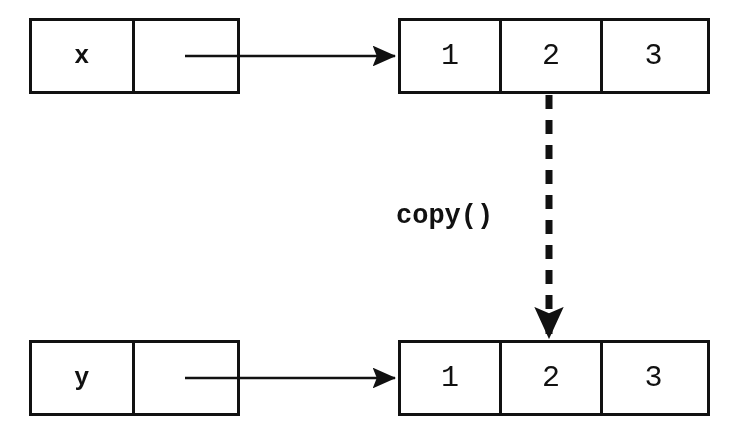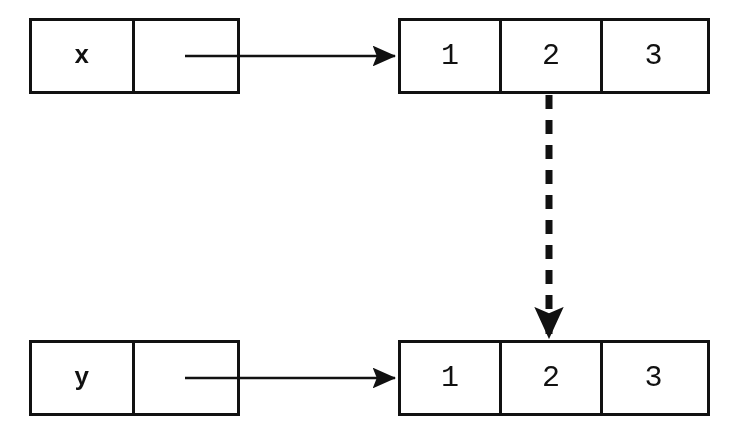--- a/index.html
+++ b/index.html
@@ -150,14 +150,15 @@
       </marker>
     </defs>
 
     <line x1="185" y1="56" x2="395" y2="56" stroke="#111111" stroke-width="2.6" marker-end="url(#head-solid)"></line>
 
     <line x1="185" y1="378" x2="395" y2="378" stroke="#111111" stroke-width="2.6" marker-end="url(#head-solid)"></line>
 
     <line x1="549" y1="95" x2="549" y2="337" stroke="#111111" stroke-width="7" stroke-dasharray="14 11" marker-end="url(#head-dashed)"></line>
   </svg>
 
+  <div class="copy-label" style="left:396px; top:203px;">copy()</div>
 
 </div>
 
 </body></html>

